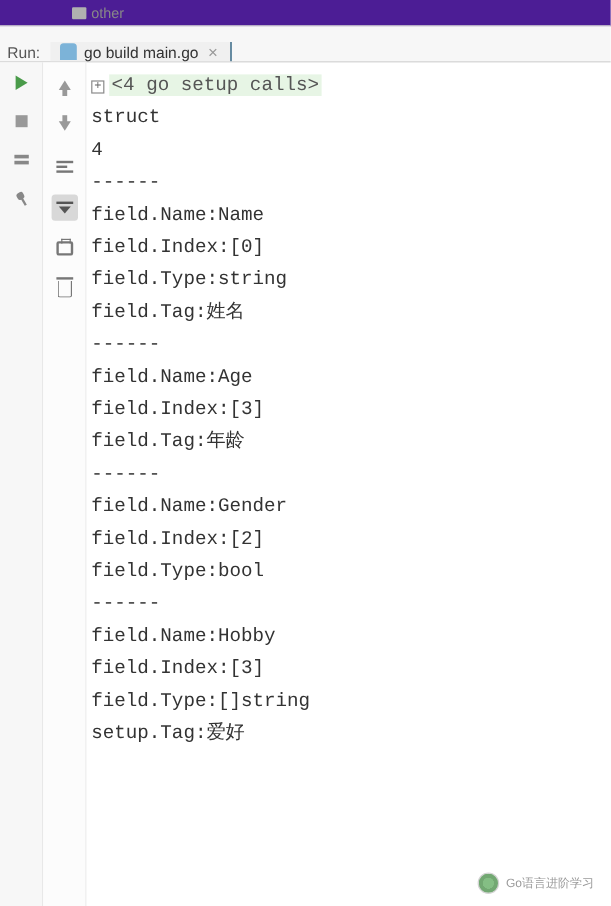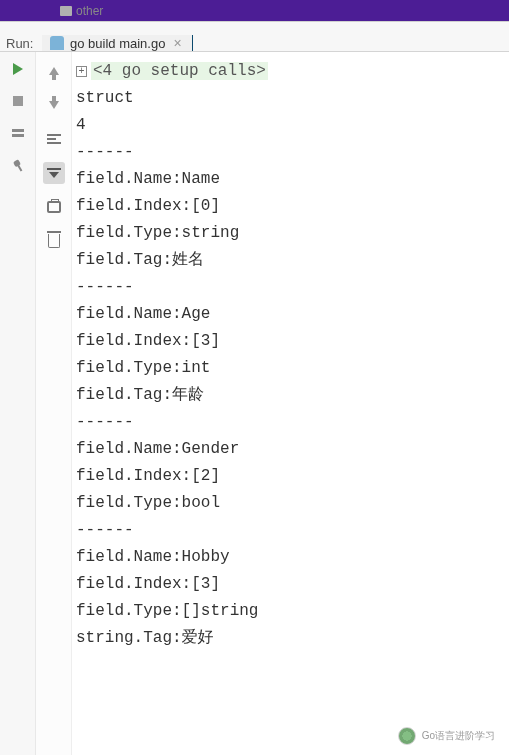--- a/index.html
+++ b/index.html
@@ -377,31 +377,30 @@
     <div class="out-line">struct</div>
     <div class="out-line">4</div>
     <div class="out-line">------</div>
     <div class="out-line">field.Name:Name</div>
     <div class="out-line">field.Index:[0]</div>
     <div class="out-line">field.Type:string</div>
     <div class="out-line">field.Tag:姓名</div>
     <div class="out-line">------</div>
     <div class="out-line">field.Name:Age</div>
     <div class="out-line">field.Index:[3]</div>
-    <div class="out-line">field.Type:int</div>
     <div class="out-line">field.Tag:年龄</div>
     <div class="out-line">------</div>
     <div class="out-line">field.Name:Gender</div>
     <div class="out-line">field.Index:[2]</div>
     <div class="out-line">field.Type:bool</div>
     <div class="out-line">------</div>
     <div class="out-line">field.Name:Hobby</div>
     <div class="out-line">field.Index:[3]</div>
     <div class="out-line">field.Type:[]string</div>
-    <div class="out-line">string.Tag:爱好</div>
+    <div class="out-line">setup.Tag:爱好</div>
   </div>
 
 </div>
 
 <div class="watermark">
   <div class="wm-logo"></div>
   <span>Go语言进阶学习</span>
 </div>
 
 </body></html>

